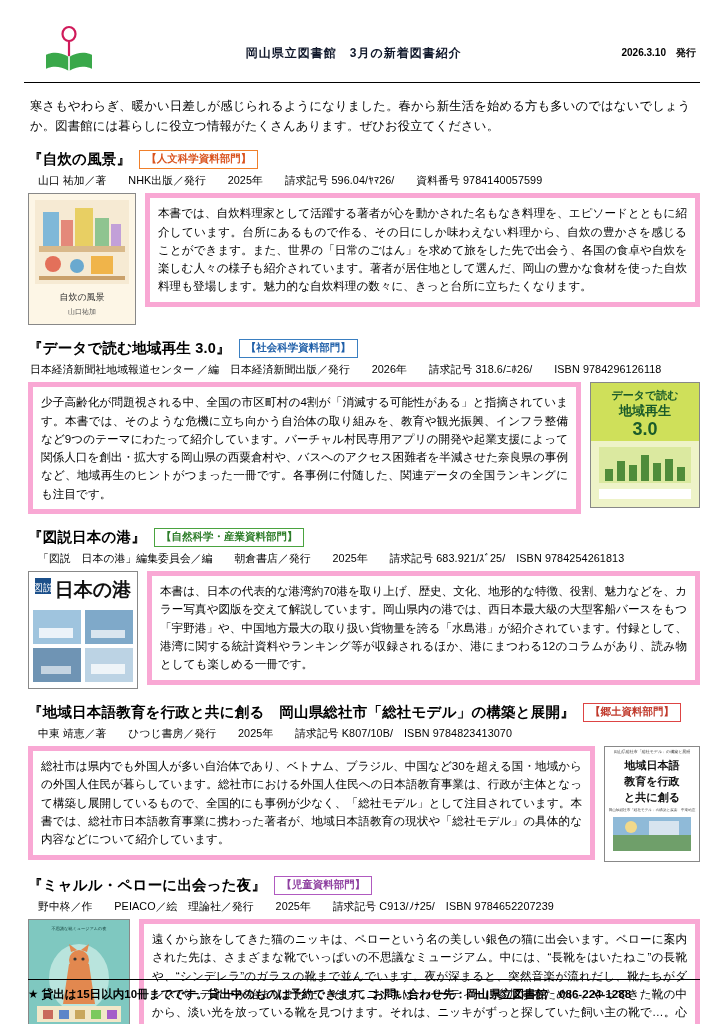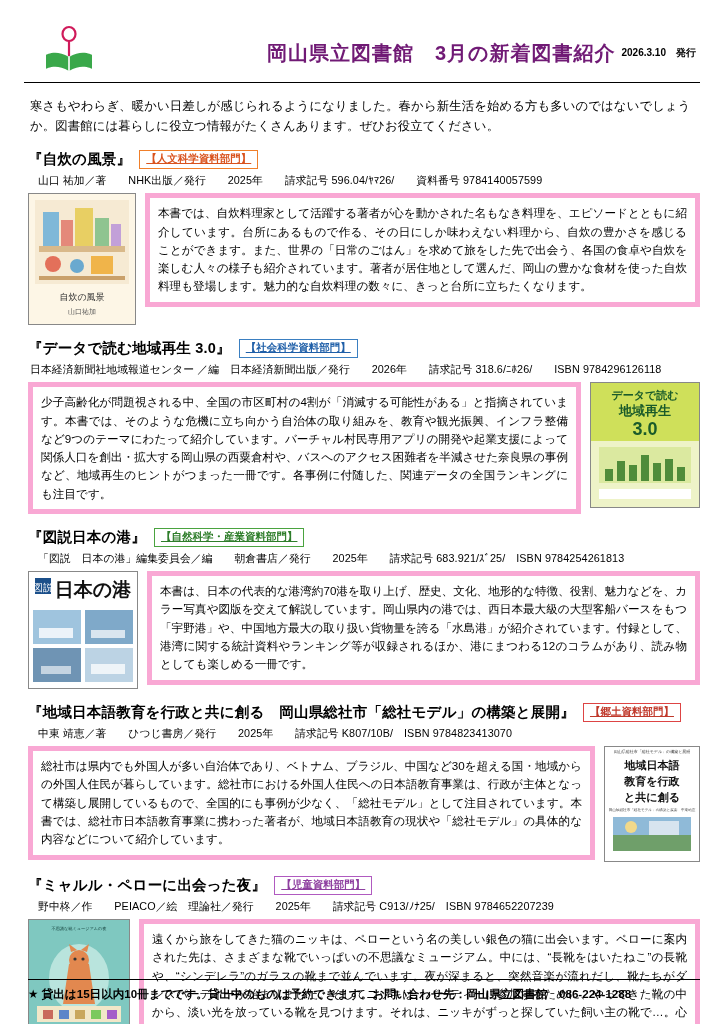--- a/index.html
+++ b/index.html
@@ -33,23 +33,23 @@
   }
   .logo {
     width: 66px;
     height: 56px;
     flex: 0 0 66px;
     position: relative;
   }
   .logo svg { display:block; }
   .header-title {
     flex: 1 1 auto;
-    text-align: right;
-    color: #701a75;
-    font-size: 20px;
+    text-align: center;
+    color: #0f172a;
+    font-size: 12px;
     font-weight: bold;
     letter-spacing: 1px;
     margin-left: -10px;
   }
   .header-date {
     flex: 0 0 auto;
     font-size: 10px;
     font-weight: bold;
     color: #000;
     padding-left: 6px;
@@ -85,21 +85,20 @@
     white-space: nowrap;
   }
   .dept {
     display: inline-block;
     border: 1px solid #f07f2a;
     color: #d9531e;
     font-size: 10.5px;
     font-weight: bold;
     padding: 1px 6px 2px 6px;
     white-space: nowrap;
-    text-decoration: underline;
   }
   .dept.blue { border-color:#3a7fc1; color:#1f5fa8; }
   .dept.green { border-color:#4aa33f; color:#2e7d2a; }
   .dept.purple { border-color:#b05ac0; color:#8e3fa0; }
   .dept.red { border-color:#d44; color:#c0392b; }
   .meta {
     font-size: 10.8px;
     margin: 5px 0 0 10px;
     letter-spacing: 0.1px;
     white-space: nowrap;

